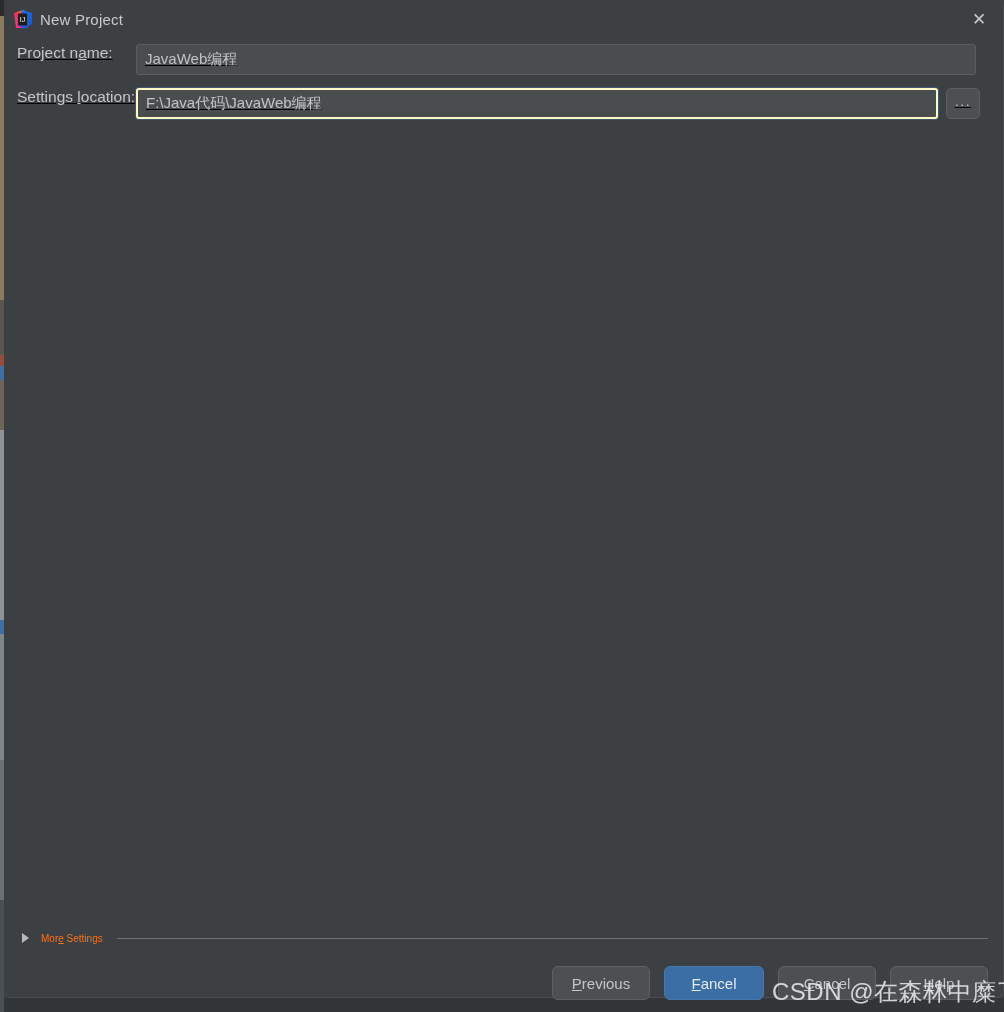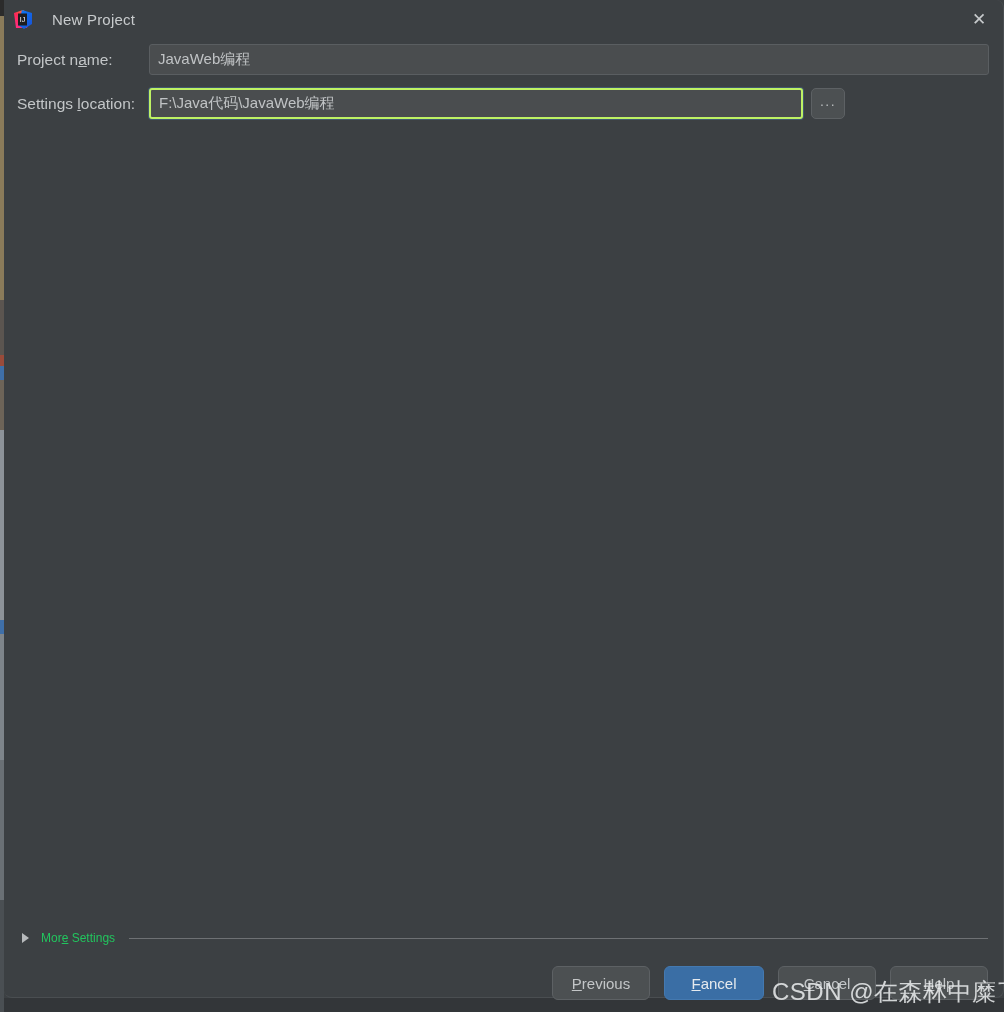--- a/index.html
+++ b/index.html
@@ -80,21 +80,21 @@
     box-sizing: border-box;
   }
   .ij-logo {
     width: 19px; height: 19px;
     margin-left: 9px;
     position: relative;
     flex: none;
   }
   .ij-logo svg { display: block; }
   .title-text {
-    margin-left: 20px;
+    margin-left: 8px;
     color: #c8cbcd;
     font-size: 15px;
     letter-spacing: .2px;
     white-space: nowrap;
   }
   .close-btn {
     position: absolute;
     right: 10px;
     top: 6px;
     width: 30px; height: 26px;
@@ -109,23 +109,23 @@
   }
 
   
   .form {
     position: absolute;
     left: 4px; top: 44px;
     width: 1000px;
   }
   .row {
     display: flex;
-    align-items: center;
     height: 31px;
     margin-bottom: 13px;
+    text-decoration: underline;
   }
   .field-label {
     width: 132px;
     padding-left: 13px;
     box-sizing: border-box;
     color: #c3c6c8;
     font-size: 15.5px;
     white-space: nowrap;
     flex: none;
   }
@@ -137,26 +137,25 @@
     border: 1px solid #5a5e61;
     border-radius: 3px;
     box-sizing: border-box;
     display: flex;
     align-items: center;
     padding: 0 8px;
     color: #c0c3c5;
     font-size: 15px;
     white-space: nowrap;
     overflow: hidden;
-    margin-left: 13px;
   }
   .textfield.name { width: 840px; }
   .textfield.location {
-    width: 654px;
-    border: 2px solid #bef264;
+    width: 802px;
+    border: 2px solid #fef9c3;
     box-shadow: 0 0 0 1px rgba(74,136,199,.35);
   }
   .browse-btn {
     width: 34px;
     height: 31px;
     margin-left: 8px;
     background: #4c5052;
     border: 1px solid #5d6164;
     border-radius: 5px;
     box-sizing: border-box;
@@ -187,22 +186,22 @@
     width: 0; height: 0;
     margin-left: 18px;
     border-left: 7px solid #b7babc;
     border-top: 5px solid transparent;
     border-bottom: 5px solid transparent;
     flex: none;
     cursor: pointer;
   }
   .more-label {
     margin-left: 12px;
-    color: #22c55e;
-    font-size: 12px;
+    color: #f97316;
+    font-size: 10px;
     white-space: nowrap;
     cursor: pointer;
   }
   .more-label u { text-decoration: underline; }
   .hr {
     flex: 1;
     height: 1px;
     background: #6e7174;
     margin: 0 16px 0 14px;
   }

